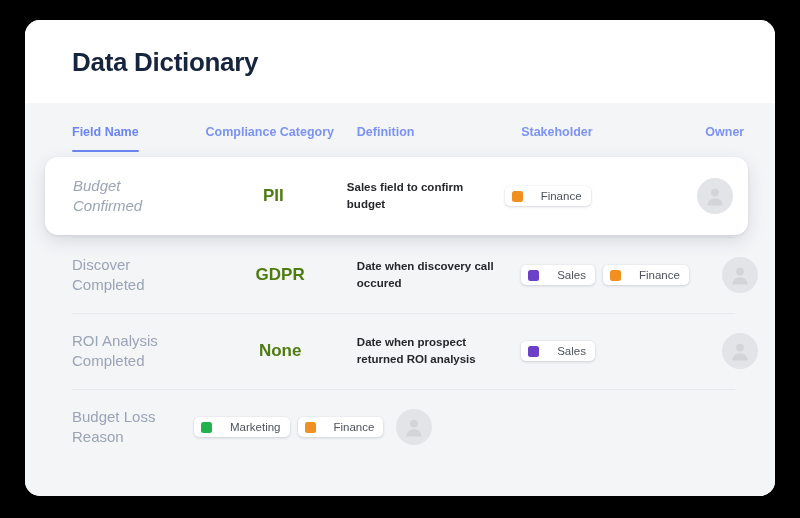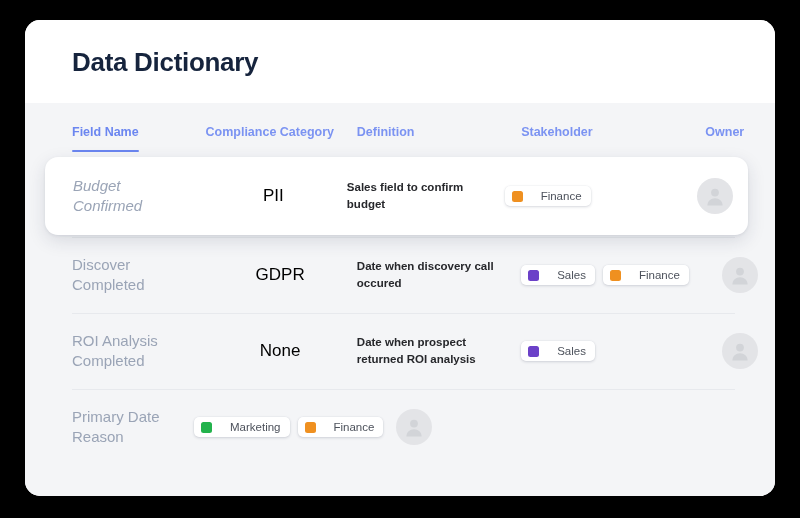--- a/index.html
+++ b/index.html
@@ -127,22 +127,22 @@
   .spacer-row { height: 76px; }
 
   .cell-field {
     font-size: 15px;
     font-weight: normal;
     color: #9aa4b6;
     line-height: 1.32;
   }
   .cell-compliance {
     font-size: 17px;
-    font-weight: normal;
-    color: #000000;
+    font-weight: bold;
+    color: #4d7c0f;
     text-align: center;
   }
   .cell-definition {
     font-size: 11.5px;
     font-weight: bold;
     color: #26272b;
     line-height: 1.45;
   }
 
   .badges {
@@ -261,21 +261,21 @@
           <div class="col-owner owner-cell">
             <div class="avatar">
               <svg width="22" height="22" viewBox="0 0 22 22" aria-hidden="true">
                 <circle cx="11" cy="7.6" r="3.9" fill="#d2d4d8"></circle>
                 <path d="M3.4 20.5c0-4.3 3.4-7.3 7.6-7.3s7.6 3 7.6 7.3z" fill="#d2d4d8"></path>
               </svg>
             </div>
           </div>
         </div>
         <div class="row">
-          <div class="col-field cell-field">Primary Date Reason</div>
+          <div class="col-field cell-field">Budget Loss Reason</div>
           <div class="col-stake badges">
             <span class="badge">
               <span class="swatch" style="background: rgb(34, 178, 76);"></span>
               <span>Marketing</span>
             </span>
             <span class="badge">
               <span class="swatch" style="background: rgb(239, 144, 32);"></span>
               <span>Finance</span>
             </span>
           </div>

